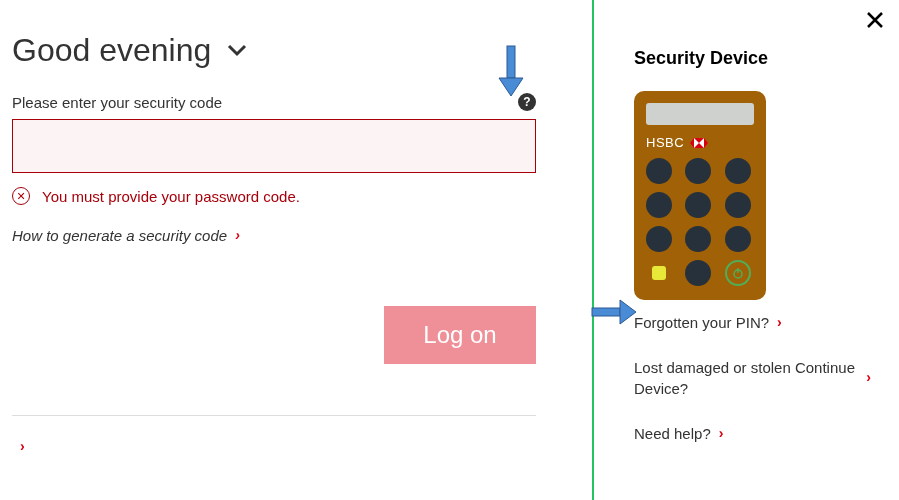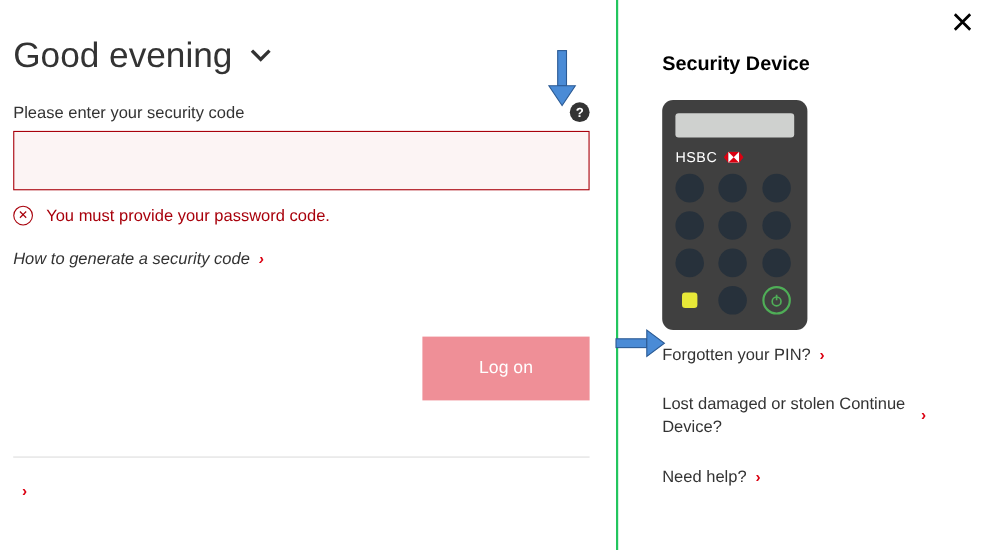--- a/index.html
+++ b/index.html
@@ -3,21 +3,21 @@
 <meta charset="utf-8">
 <style>
   * { box-sizing: border-box; margin: 0; padding: 0; }
   body {
     font-family: -apple-system, BlinkMacSystemFont, "Segoe UI", Helvetica, Arial, sans-serif;
     width: 899px;
     height: 500px;
     background: #fff;
     position: relative;
   }
-  .container { display: flex; height: 100%; }
+  .container { display: flex; height: 100%; gap: 32px; }
   .left {
     width: 560px;
     padding: 32px 24px 0 12px;
     position: relative;
   }
   .right {
     flex: 1;
     border-left: 2px solid #22c55e;
     padding: 48px 28px 0 40px;
     position: relative;
@@ -94,21 +94,21 @@
   }
   .logon-btn {
     position: absolute;
     right: 24px;
     top: 306px;
     width: 152px;
     height: 58px;
     background: #ef8f97;
     color: #fff;
     border: none;
-    font-size: 16px;
+    font-size: 24px;
     cursor: pointer;
   }
   .divider {
     border-top: 1px solid #ddd;
     margin-top: 170px;
   }
   .continue-pw {
     padding: 22px 0 0 0;
     font-size: 15px;
     color: #333;
@@ -117,21 +117,21 @@
     align-items: center;
   }
   .right-title {
     font-size: 18px;
     font-weight: 700;
     color: #000;
     margin-bottom: 22px;
   }
   .device {
     width: 132px;
-    background: #404040;
+    background: #a16207;
     border-radius: 10px;
     padding: 12px 12px 14px 12px;
   }
   .device-screen {
     background: #cfd1cf;
     border-radius: 3px;
     height: 22px;
     margin-bottom: 10px;
   }
   .device-brand {

